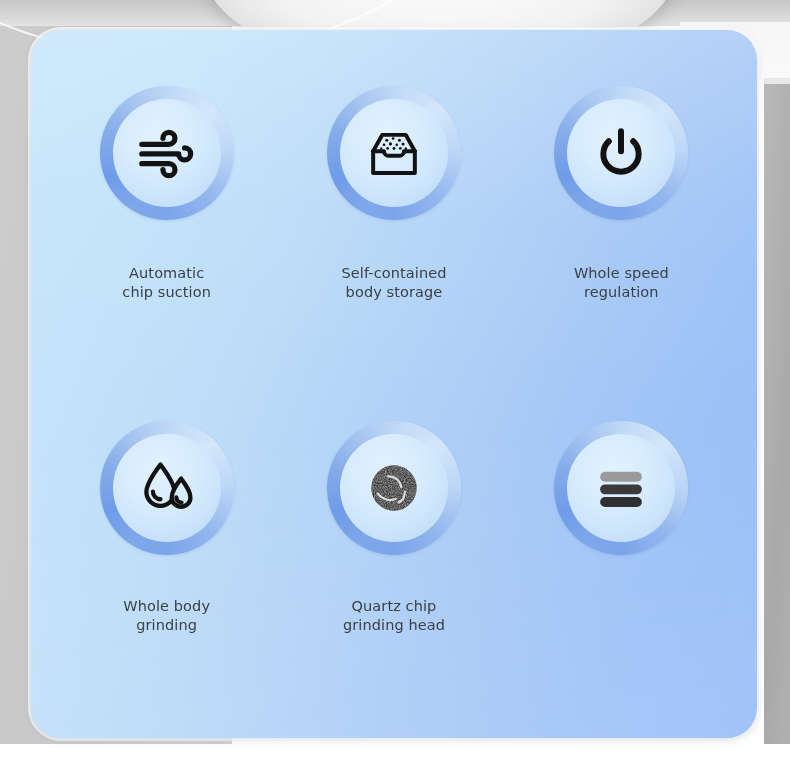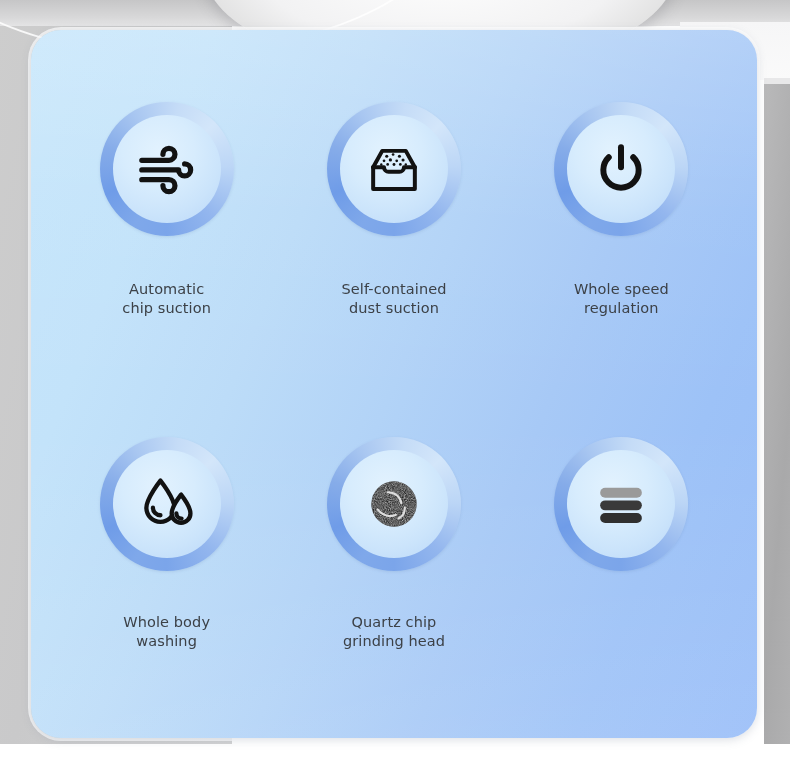--- a/index.html
+++ b/index.html
@@ -125,21 +125,20 @@
   
   .grid {
     position: relative;
     z-index: 2;
     display: grid;
     grid-template-columns: repeat(3, 1fr);
     grid-template-rows: repeat(2, 1fr);
     width: 100%;
     height: 100%;
     padding: 56px 22px 38px 22px;
-    margin-top: 16px;
   }
 
   .cell {
     display: flex;
     flex-direction: column;
     align-items: center;
     justify-content: flex-start;
   }
   .cell.row2 { padding-top: 28px; }
 
@@ -256,21 +255,21 @@
               <circle cx="25" cy="27" r="1.5"></circle>
               <circle cx="32" cy="27" r="1.6"></circle>
               <circle cx="39" cy="27" r="1.5"></circle>
               <circle cx="18" cy="27" r="1.3"></circle>
               <circle cx="45" cy="27" r="1.3"></circle>
             </g>
           </svg>
         </div>
       </div>
       <div class="caption">Self-contained
-dust suction</div>
+body storage</div>
     </div>
 
     <div class="cell row1">
       <div class="bubble">
         <div class="bubble-inner"></div>
         <div class="bubble-glyph">
           <svg viewBox="0 0 64 64" width="58" height="58" fill="none" stroke="#121212" stroke-width="6.6" stroke-linecap="round" stroke-linejoin="round">
             <path d="M18.5 19 a19.5 19.5 0 1 0 27 0"></path>
             <path d="M32 8 V30"></path>
           </svg>
@@ -286,21 +285,21 @@
         <div class="bubble-glyph">
           <svg viewBox="0 0 64 64" width="60" height="60" fill="none" stroke="#121212" stroke-width="4.6" stroke-linecap="round" stroke-linejoin="round">
             <path d="M25 7 C25 7 10 26 10 36 a15 15 0 0 0 30 0 C40 26 25 7 25 7 Z"></path>
             <path d="M17 36 a8 8 0 0 0 8 8"></path>
             <path d="M47 22 C47 22 37 35 37 42 a10 10 0 0 0 20 0 C57 35 47 22 47 22 Z" fill="#d7ecfd"></path>
             <path d="M42 42 a5.5 5.5 0 0 0 5.5 5.5"></path>
           </svg>
         </div>
       </div>
       <div class="caption">Whole body
-washing</div>
+grinding</div>
     </div>
 
     <div class="cell row2">
       <div class="bubble">
         <div class="bubble-inner"></div>
         <div class="bubble-glyph">
           <svg viewBox="0 0 64 64" width="58" height="58">
             <defs>
               <filter id="grit" x="-20%" y="-20%" width="140%" height="140%">
                 <feTurbulence type="fractalNoise" baseFrequency="0.85" numOctaves="4" seed="7" result="n"></feTurbulence>

